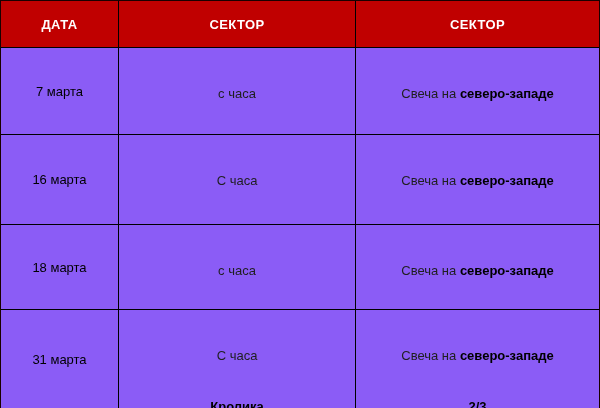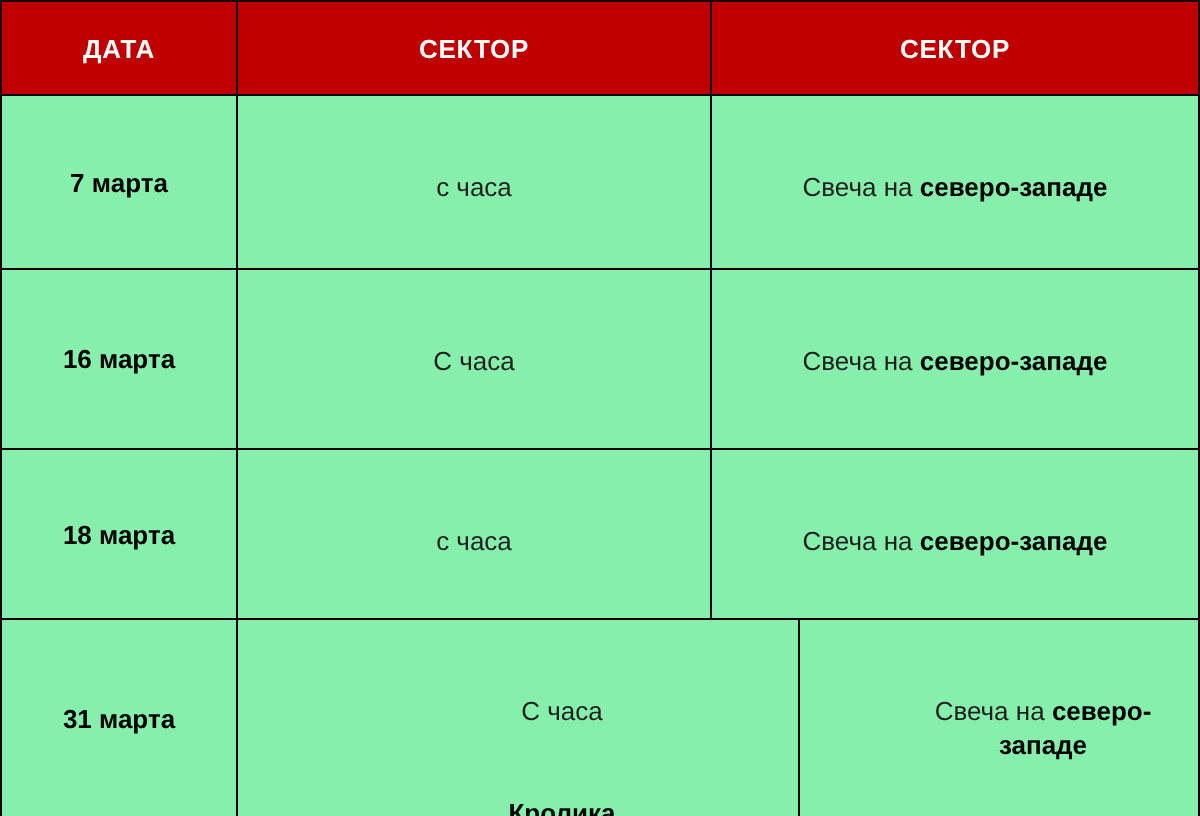--- a/index.html
+++ b/index.html
@@ -6,28 +6,28 @@
   * { box-sizing: border-box; }
   .table {
     width: 600px;
     height: 408px;
     overflow: hidden;
     border: 1px solid #1a0000;
     border-bottom: none;
     font-family: "Liberation Sans", sans-serif;
     font-size: 13px;
     color: #1f1f1f;
-    background: #86efac;
+    background: #8b5cf6;
   }
   .row { display: grid; grid-template-columns: 118px 237px 1fr; }
   .row-header   { height: 47px; }
   .row-1 { height: 87px; }
   .row-2 { height: 90px; }
   .row-3 { height: 85px; }
-  .row-4 { height: 98px; gap: 44px; }
+  .row-4 { height: 98px; }
   .cell {
     border-right: 1px solid #000000;
     border-bottom: 1px solid #000000;
     text-align: center;
     line-height: 17px;
     padding: 3px 2px 0 2px;
     overflow: hidden;
     white-space: pre-wrap;
   }
   .cell:last-child { border-right: none; }
@@ -36,21 +36,21 @@
     color: #ffffff;
     font-weight: bold;
     font-size: 13px;
     letter-spacing: 0.4px;
     display: flex;
     align-items: center;
     justify-content: center;
     padding: 0;
   }
   .date-cell {
-    font-weight: bold;
+    font-weight: normal;
     color: #000000;
     display: flex;
     align-items: center;
     justify-content: center;
     padding: 0;
   }
   .bold, b { font-weight: bold; color: #000000; }
 </style>
 </head>
 <body>

